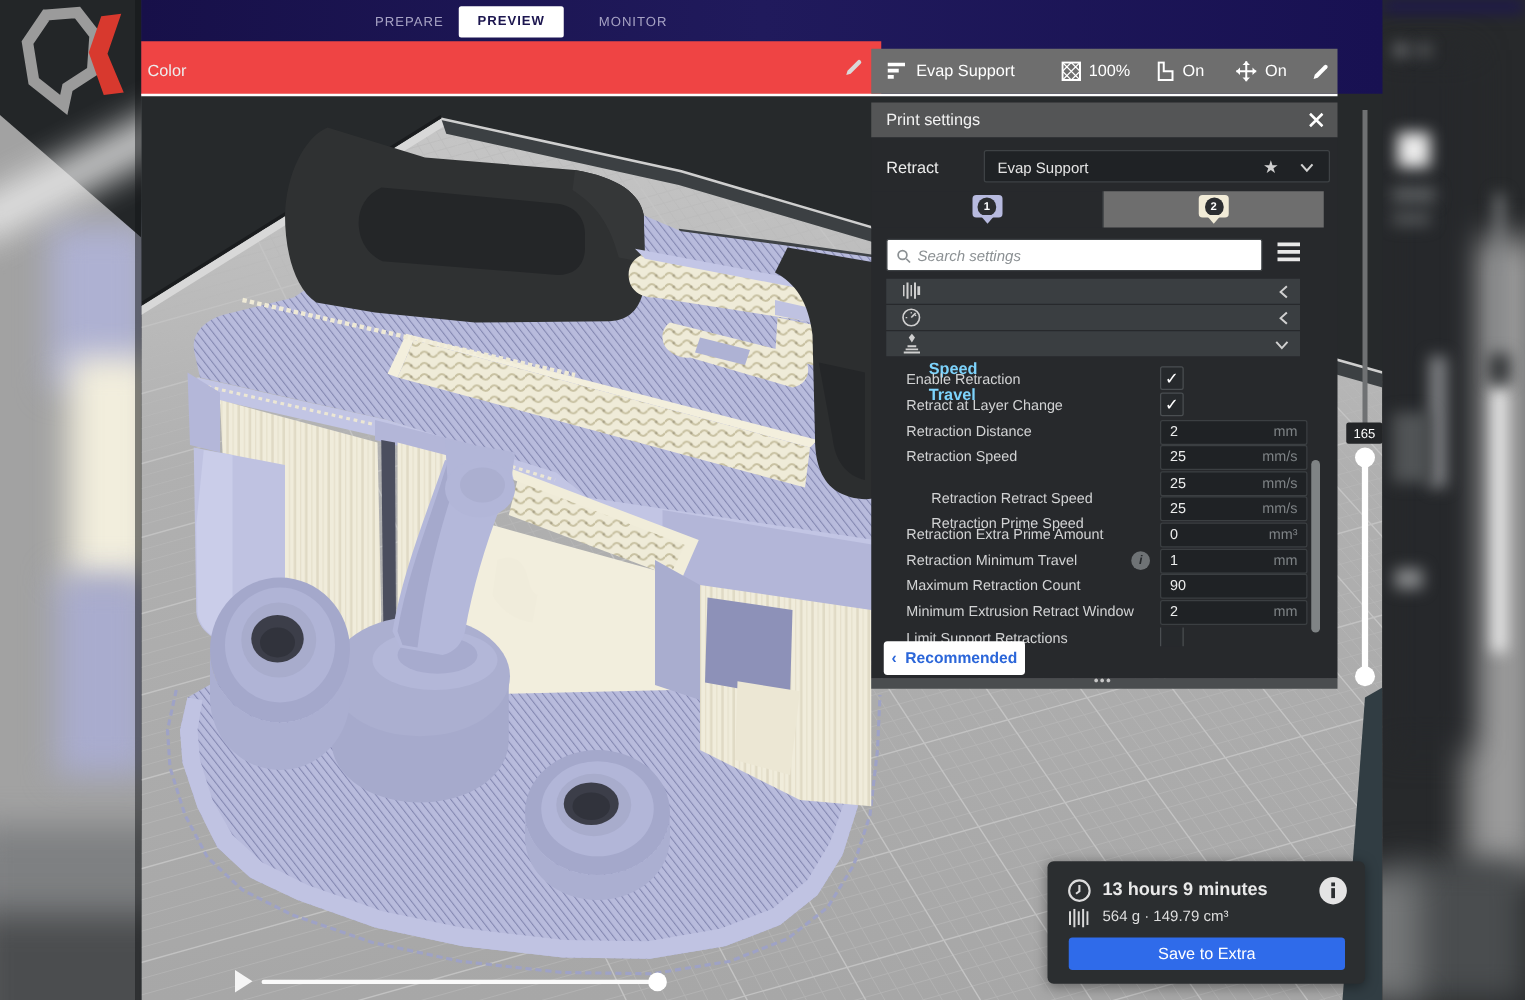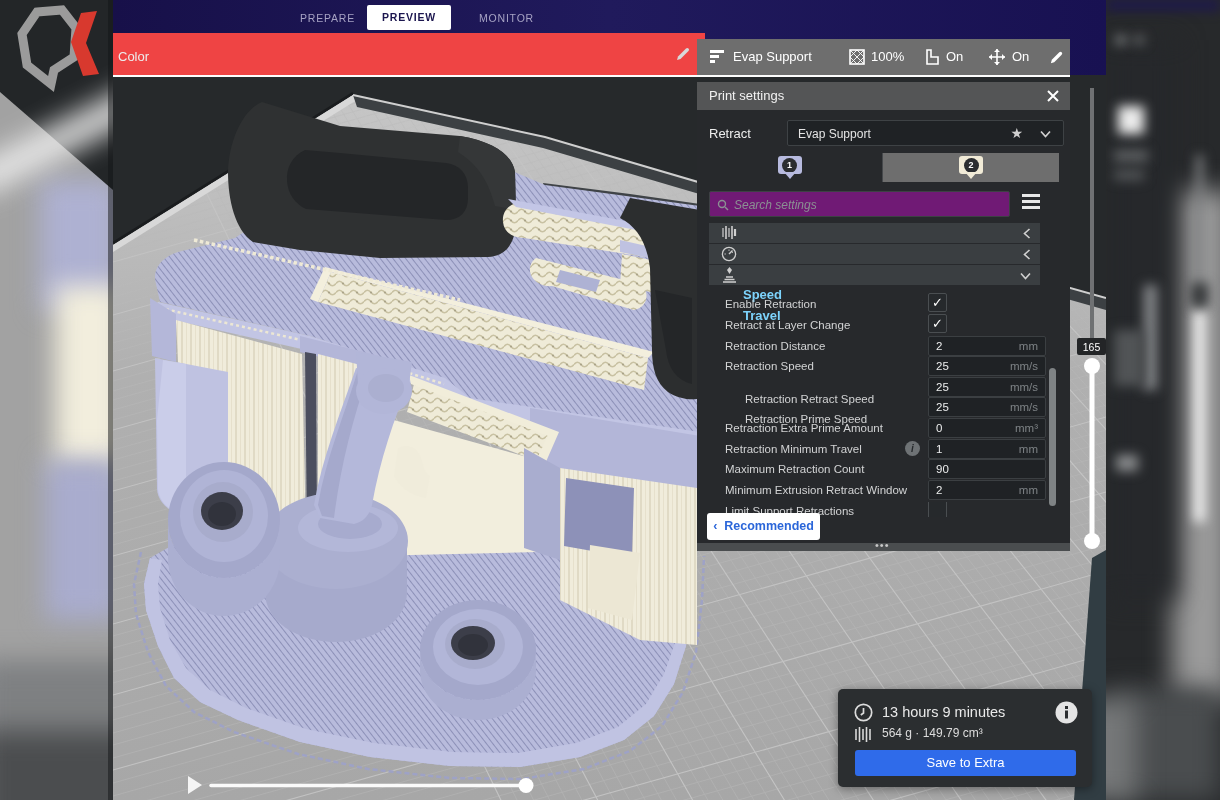--- a/index.html
+++ b/index.html
@@ -26,21 +26,21 @@
   #profrow { position:absolute; left:0; top:0; width:373px; height:43px; }
   #profdd { position:absolute; left:90px; top:10px; width:277px; height:26px; background:#1f2225; border:1px solid #3e4245; border-radius:2px; font-size:12px; color:#e4e4e4; }
   .ptab { position:absolute; top:43px; width:186px; height:29px; }
   #ptab1 { left:0; background:#27292c; border-right:1px solid #45484b; }
   #ptab2 { left:186px; width:176px; background:#6e6e6e; }
   .marker { position:absolute; left:50%; top:3px; margin-left:-12px; width:24px; height:18px; border-radius:3px; }
   .marker:after { content:""; position:absolute; left:50%; top:16px; margin-left:-6px; border-left:6px solid transparent; border-right:6px solid transparent; }
   #m1 { background:#b7badf; } #m1:after { border-top:7px solid #b7badf; }
   #m2 { background:#f1ebd7; } #m2:after { border-top:7px solid #f1ebd7; }
   .mnum { position:absolute; left:50%; top:2px; margin-left:-7.5px; width:15px; height:15px; border-radius:50%; background:#2b2d30; color:#fff; font-size:9px; font-weight:bold; text-align:center; line-height:14px; }
-  #searchbox { position:absolute; left:12px; top:81px; width:301px; height:26px; background:#701a75; border:1px solid #3d4144; border-radius:2px; color:#8b9093; font-size:12px; font-style:italic; }
+  #searchbox { position:absolute; left:12px; top:81px; width:301px; height:26px; background:#ffffff; border:1px solid #3d4144; border-radius:2px; color:#8b9093; font-size:12px; font-style:italic; }
   #burger { position:absolute; left:325px; top:84px; width:18px; height:20px; }
   #burger div { height:3px; background:#e8e8e8; margin-bottom:3px; }
   .cat { position:absolute; left:12px; width:331px; height:20px; background:#3a3e41; }
   .cat .lbl { position:absolute; left:34px; top:3px; font-size:13px; font-weight:bold; color:#7dd3fc;margin-top:40px; }
   .cat .chev { position:absolute; right:9px; top:3px; font-size:11px; color:#cfcfcf; }
   .srow { position:absolute; left:0; width:373px; height:20px; font-size:11.5px; color:#d2d3d4; }
   .srow .lb { position:absolute; left:28px; top:3px; }
   .srow .lbi { position:absolute; left:48px; top:3px;margin-top:12px; }
   .inp { position:absolute; left:231px; top:-1px; width:118px; height:20px; background:#1f2225; border:1px solid #3b3f42; border-radius:2px; }
   .inp .v { position:absolute; left:7px; top:2.5px; color:#eceded; }
@@ -606,21 +606,21 @@
   </div>
   <div id="panelgrip" class="abs">
       <div id="grip3">•••</div>
     </div>
 
   <div id="infocard" class="abs">
     <svg style="position:absolute;left:16px;top:14px" width="19" height="19" viewBox="0 0 19 19">
         <circle cx="9.5" cy="9.5" r="8.2" fill="none" stroke="#dcdcdc" stroke-width="1.7"></circle>
         <path d="M9.5 5 L9.5 10 L6.8 12" stroke="#dcdcdc" stroke-width="1.7" fill="none"></path>
       </svg>
-    <span style="position:absolute;left:44px;top:15px;font-size:14.5px;font-weight:normal">13 hours 9 minutes</span>
+    <span style="position:absolute;left:44px;top:15px;font-size:14.5px;font-weight:bold">13 hours 9 minutes</span>
     <svg style="position:absolute;right:14px;top:12px" width="23" height="23" viewBox="0 0 23 23">
         <circle cx="11.5" cy="11.5" r="11" fill="#e4e4e4"></circle>
         <rect x="10" y="9.5" width="3" height="8" fill="#2b2e30"></rect>
         <rect x="10" y="5" width="3" height="3" fill="#2b2e30"></rect>
       </svg>
     <svg style="position:absolute;left:17px;top:38px" width="16" height="15" viewBox="0 0 16 15">
         <g stroke="#d9d9d9">
           <line x1="1" y1="2" x2="1" y2="13" stroke-width="1.6"></line>
           <line x1="4.5" y1="0" x2="4.5" y2="15" stroke-width="1.6"></line>
           <line x1="8" y1="2" x2="8" y2="13" stroke-width="1.6"></line>

